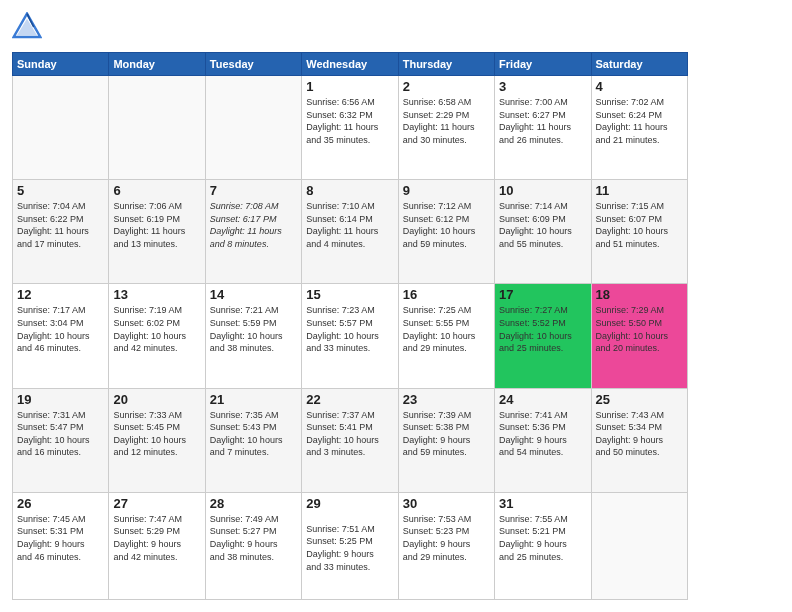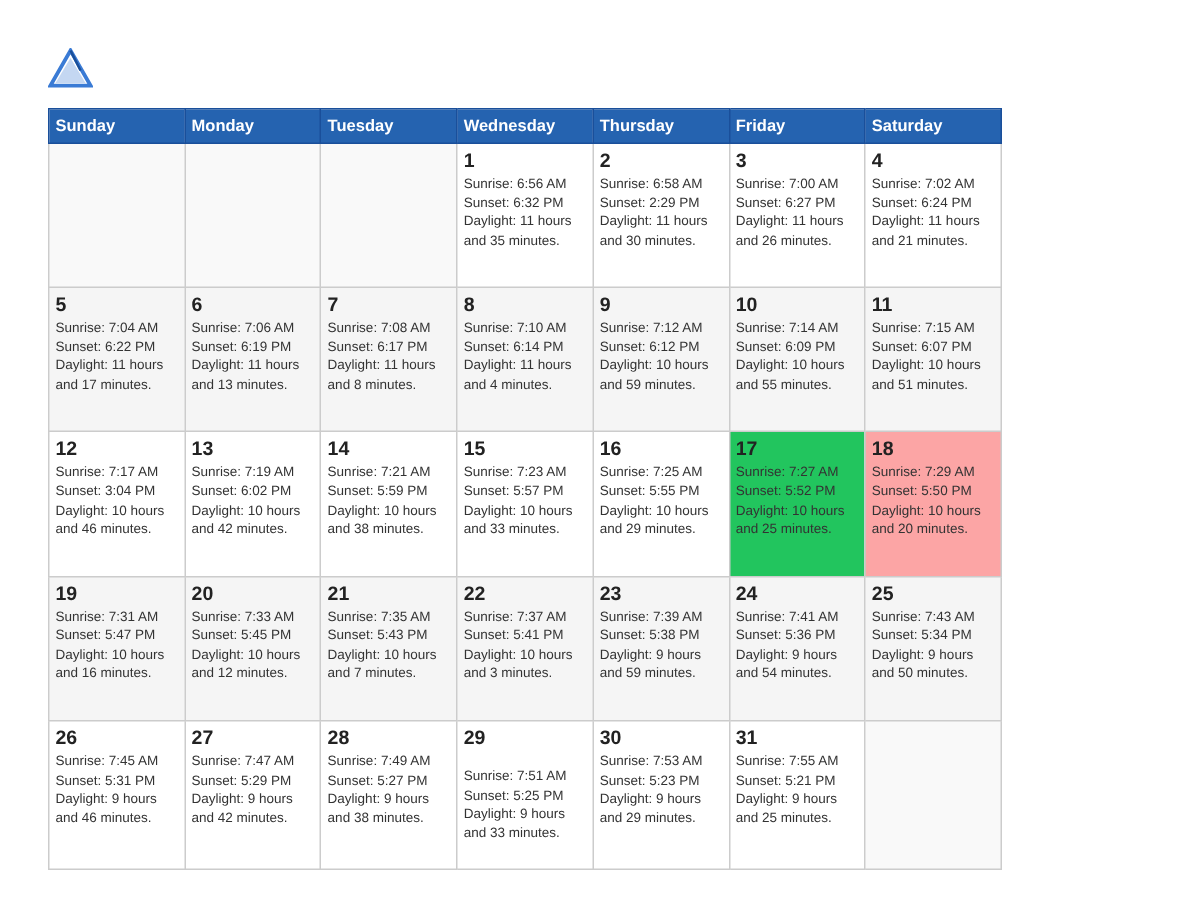--- a/index.html
+++ b/index.html
@@ -6,21 +6,21 @@
     body {
       font-family: Arial, sans-serif;
       background: #fff;
       width: 792px;
       height: 612px;
       overflow: hidden;
     }
     .page {
       width: 700px;
       height: 612px;
-      padding: 32px;
+      padding: 12px;
       display: flex;
       flex-direction: column;
     }
     .header {
       display: flex;
       align-items: flex-start;
       justify-content: space-between;
       margin-bottom: 10px;
     }
     .logo {
@@ -179,21 +179,21 @@
           </td>
           <td style="background: rgb(245, 245, 245);">
             <span class="day-num">6</span>
             <div class="day-info" style="white-space: pre-line;">Sunrise: 7:06 AM
 Sunset: 6:19 PM
 Daylight: 11 hours
 and 13 minutes.</div>
           </td>
           <td style="background: rgb(245, 245, 245);">
             <span class="day-num">7</span>
-            <div class="day-info" style="white-space: pre-line;">Sunrise: 7:08 AM
+            <div class="day-info" style="white-space: pre-line; font-style: italic;">Sunrise: 7:08 AM
 Sunset: 6:17 PM
 Daylight: 11 hours
 and 8 minutes.</div>
           </td>
           <td style="background: rgb(245, 245, 245);">
             <span class="day-num">8</span>
             <div class="day-info" style="white-space: pre-line;">Sunrise: 7:10 AM
 Sunset: 6:14 PM
 Daylight: 11 hours
 and 4 minutes.</div>
@@ -256,21 +256,21 @@
 Daylight: 10 hours
 and 29 minutes.</div>
           </td>
           <td style="background: #22c55e;">
             <span class="day-num">17</span>
             <div class="day-info" style="white-space: pre-line;">Sunrise: 7:27 AM
 Sunset: 5:52 PM
 Daylight: 10 hours
 and 25 minutes.</div>
           </td>
-          <td style="background: #fca5a5;">
+          <td style="background: #ec4899;">
             <span class="day-num">18</span>
             <div class="day-info" style="white-space: pre-line;">Sunrise: 7:29 AM
 Sunset: 5:50 PM
 Daylight: 10 hours
 and 20 minutes.</div>
           </td>
         </tr>
         <tr>
           <td style="background: rgb(245, 245, 245);">
             <span class="day-num">19</span>

